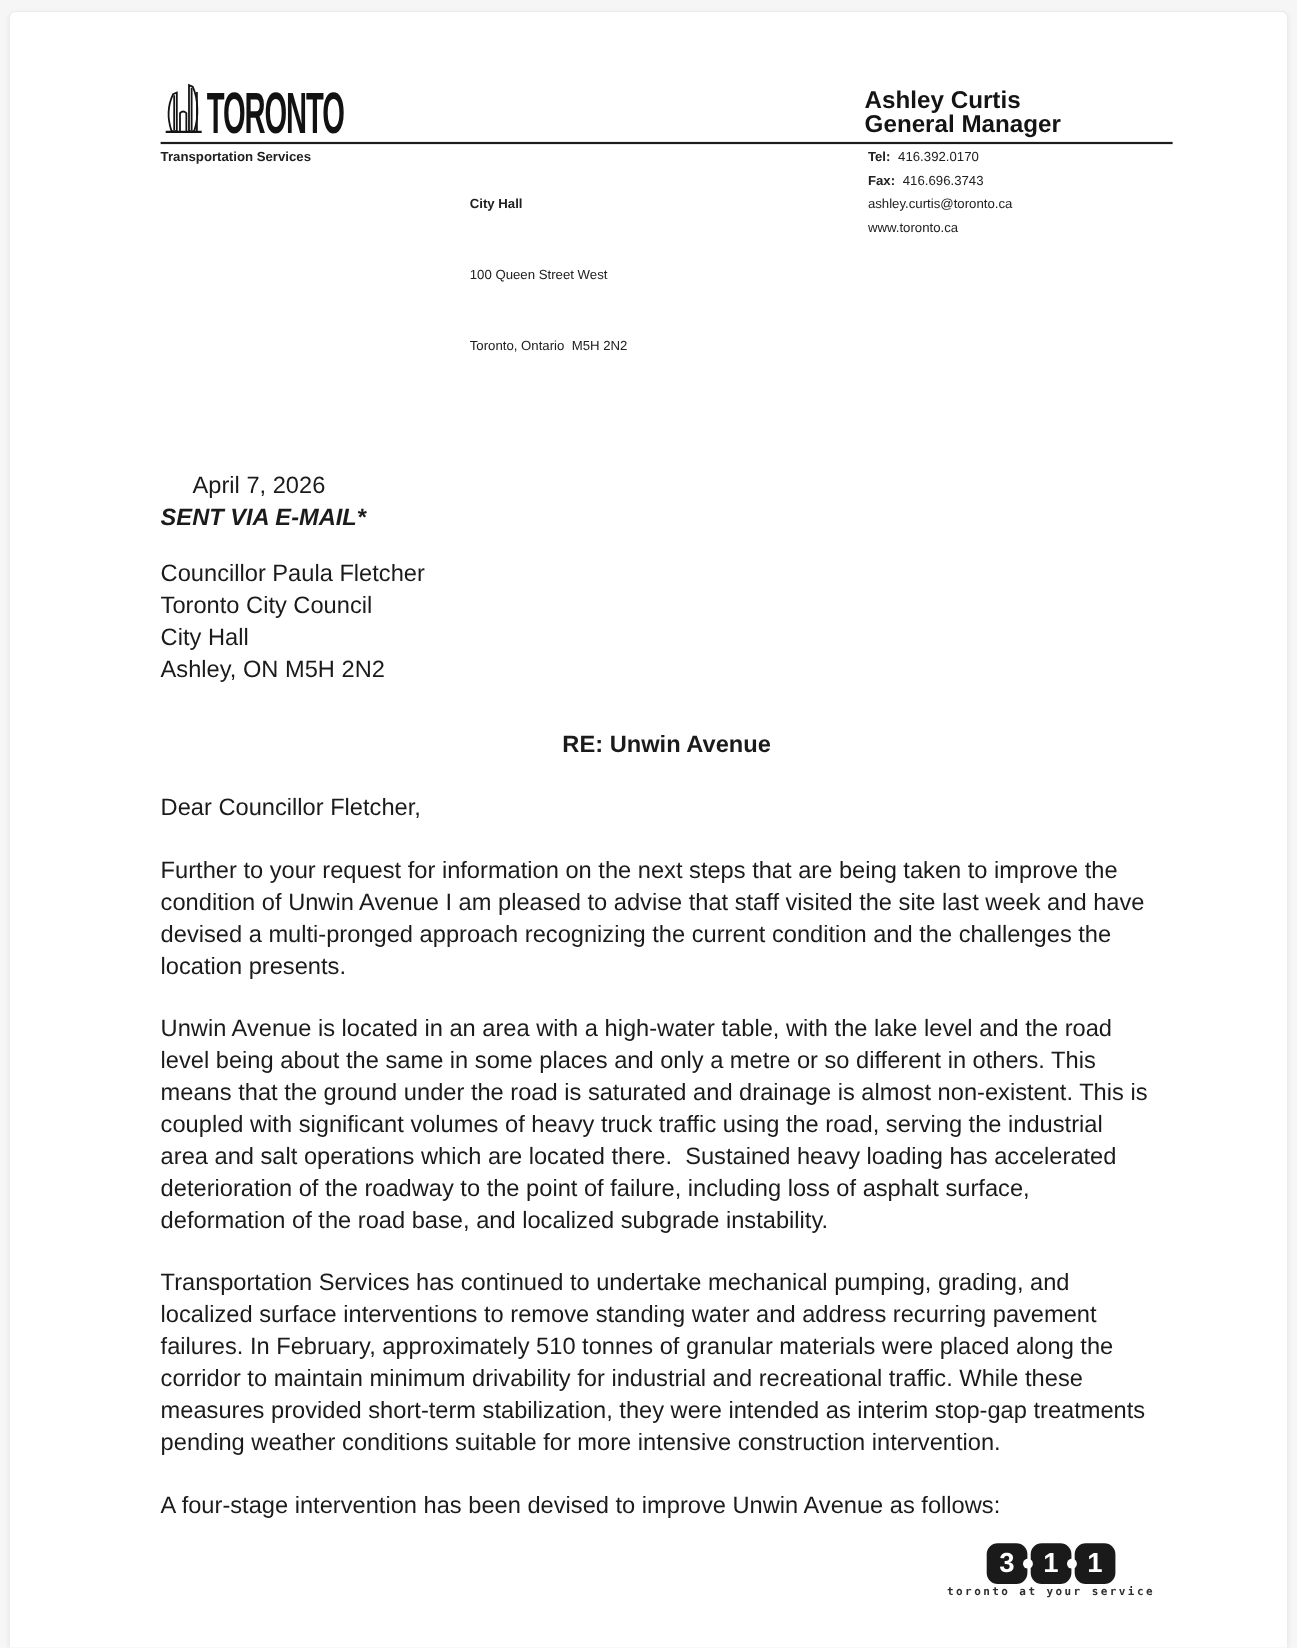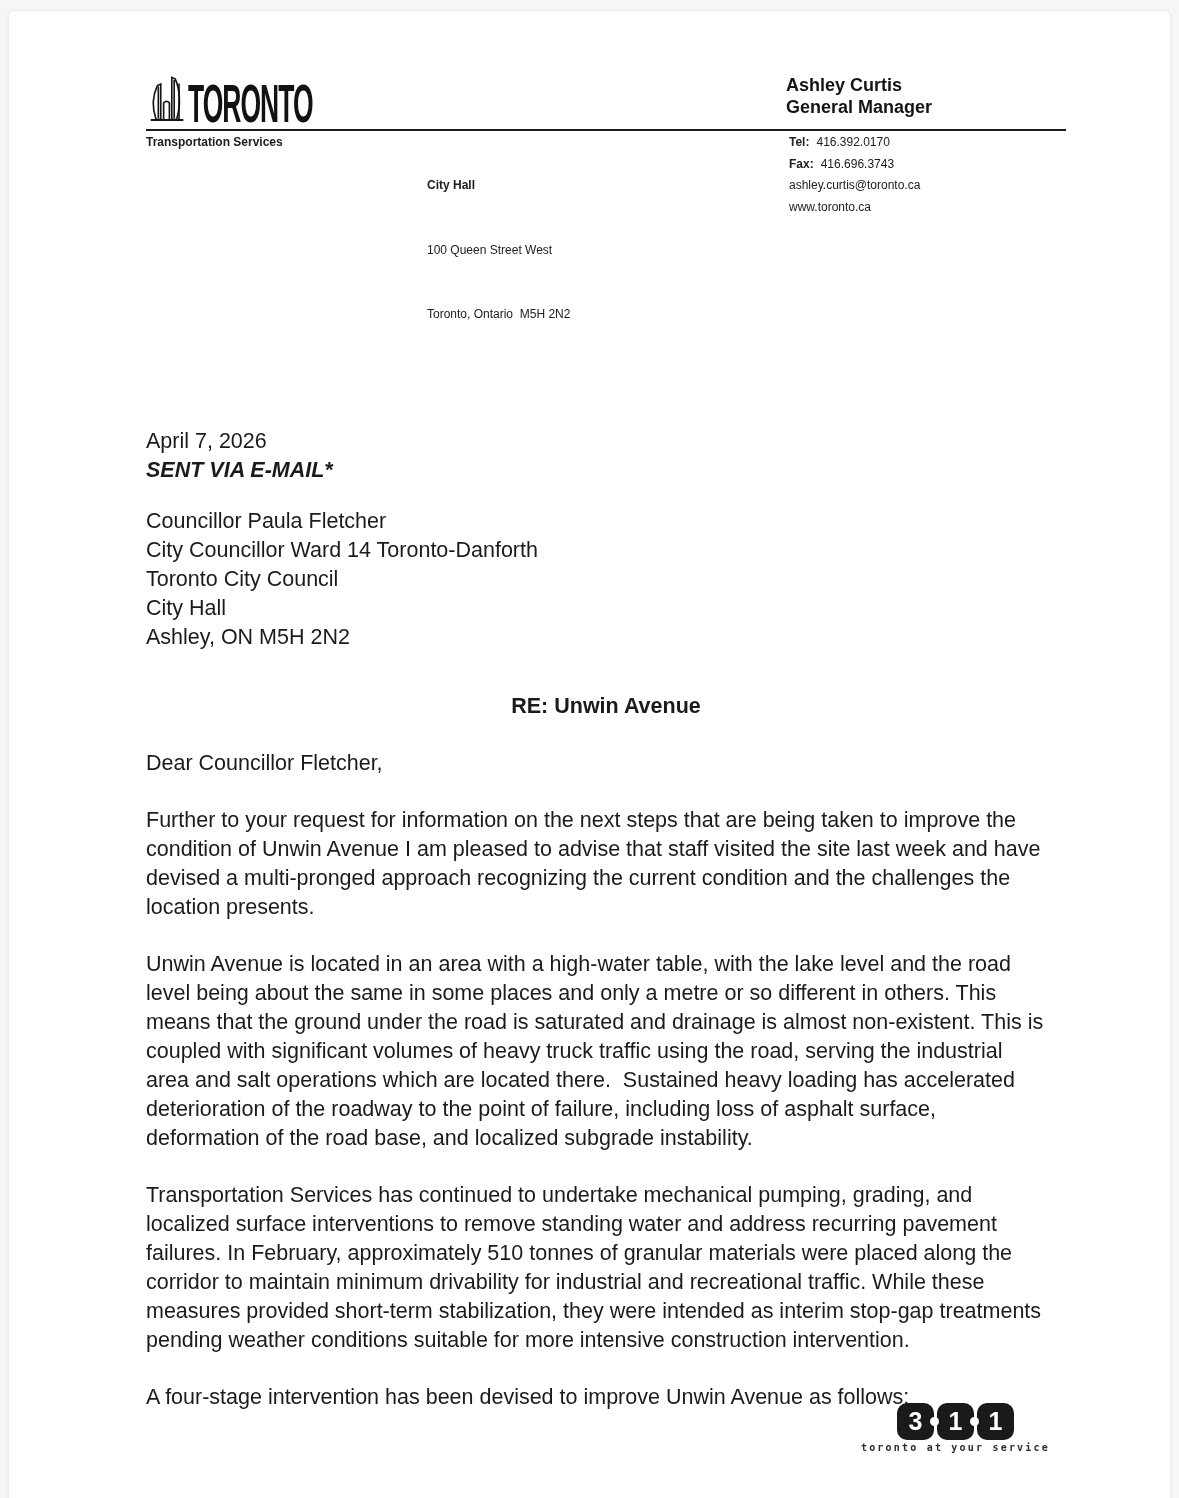--- a/index.html
+++ b/index.html
@@ -20,48 +20,49 @@
     border-bottom:none;
     border-radius:6px 6px 0 0;
     box-shadow:0 1px 4px rgba(0,0,0,0.05);
   }
   .content { padding:63px 104px 0 137px; }
 
   
   .lh-top {
     display:flex;
     justify-content:space-between;
+    align-items:flex-end;
     border-bottom:2px solid #1c1c1c;
     padding-bottom:5px;
   }
   .logo-row { display:flex; align-items:flex-end; }
   .logo-icon svg { display:block; }
   .wordmark {
     display:inline-block;
     font-size:53px;
     font-weight:800;
     letter-spacing:-2px;
     line-height:0.78;
     transform:scaleX(0.5);
     transform-origin:0 100%;
     color:#121212;
     white-space:nowrap;
   }
-  .lh-contact-top { width:280px; font-size:18px; line-height:22px; font-weight:bold; color:#141414; }
+  .lh-contact-top { width:280px; font-size:22px; line-height:22px; font-weight:bold; color:#141414; }
 
   .lh-bottom { display:flex; margin-top:1px; font-size:12px; line-height:21.5px; color:#202020; }
   .lh-dept { width:281px; font-weight:bold; }
   .lh-office { width:362px; white-space:pre-wrap; }
   .lh-office .office-title { font-weight:bold; }
   .lh-contact-details { flex:1; }
   .lbl { font-weight:bold; margin-right:7px; }
 
   
   .letter { font-size:21.5px; line-height:29px; color:#1b1b1b; }
-  .date { margin-top:58px; }
+  .date { margin-top:58px;margin-left:29px; }
   .sent-via { text-align:left; font-weight:bold; font-style:italic; width:905px; }
   .recipient { margin-top:22px; }
   .subject { margin-top:40px; font-weight:bold;text-align:center; }
   .salutation { margin-top:28px; }
   .para { margin-top:28px; width:905px; white-space:pre-wrap; }
 
   
   .footer311 { position:absolute; top:1392px; right:120px; text-align:center; }
   .boxes { position:relative; display:inline-flex; gap:3px; }
   .box {
@@ -135,21 +136,20 @@
         <div>www.toronto.ca</div>
       </div>
     </div>
 
     <div class="letter">
       <div class="date">April 7, 2026</div>
       <div class="sent-via">SENT VIA E-MAIL*</div>
 
       <div class="recipient">
         <div>Councillor Paula Fletcher</div>
-        <div>City Councillor Ward 14 Toronto-Danforth</div>
         <div>Toronto City Council</div>
         <div>City Hall</div>
         <div>Ashley, ON M5H 2N2</div>
       </div>
 
       <div class="subject">RE: Unwin Avenue</div>
       <div class="salutation">Dear Councillor Fletcher,</div>
 
       <p class="para">Further to your request for information on the next steps that are being taken to improve the condition of Unwin Avenue I am pleased to advise that staff visited the site last week and have devised a multi-pronged approach recognizing the current condition and the challenges the location presents.</p>
       <p class="para">Unwin Avenue is located in an area with a high-water table, with the lake level and the road level being about the same in some places and only a metre or so different in others. This means that the ground under the road is saturated and drainage is almost non-existent. This is coupled with significant volumes of heavy truck traffic using the road, serving the industrial area and salt operations which are located there.  Sustained heavy loading has accelerated deterioration of the roadway to the point of failure, including loss of asphalt surface, deformation of the road base, and localized subgrade instability.</p>

